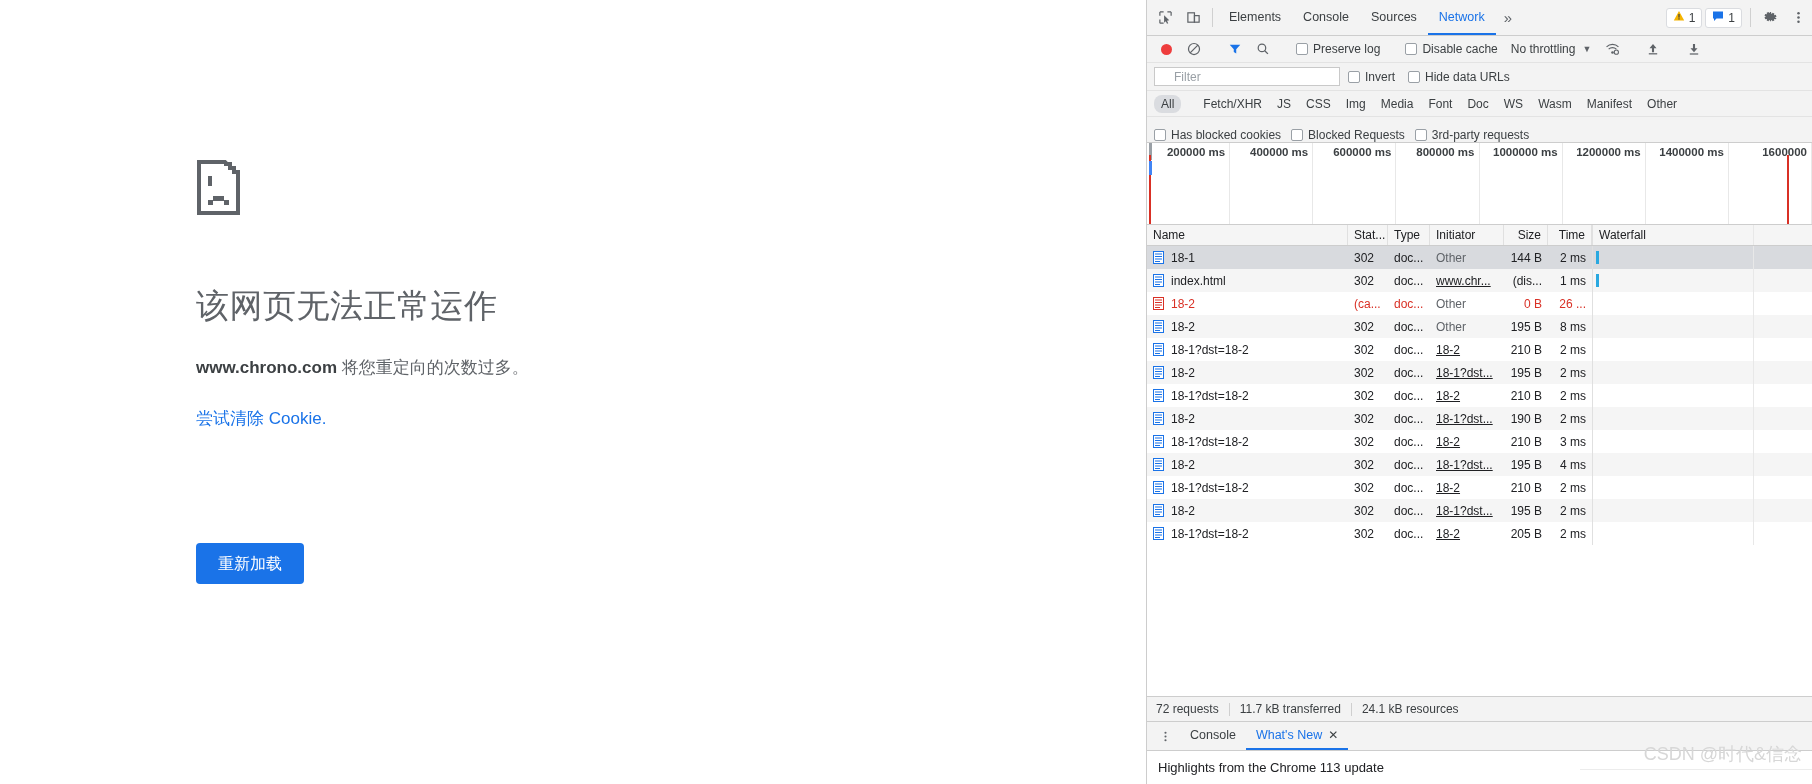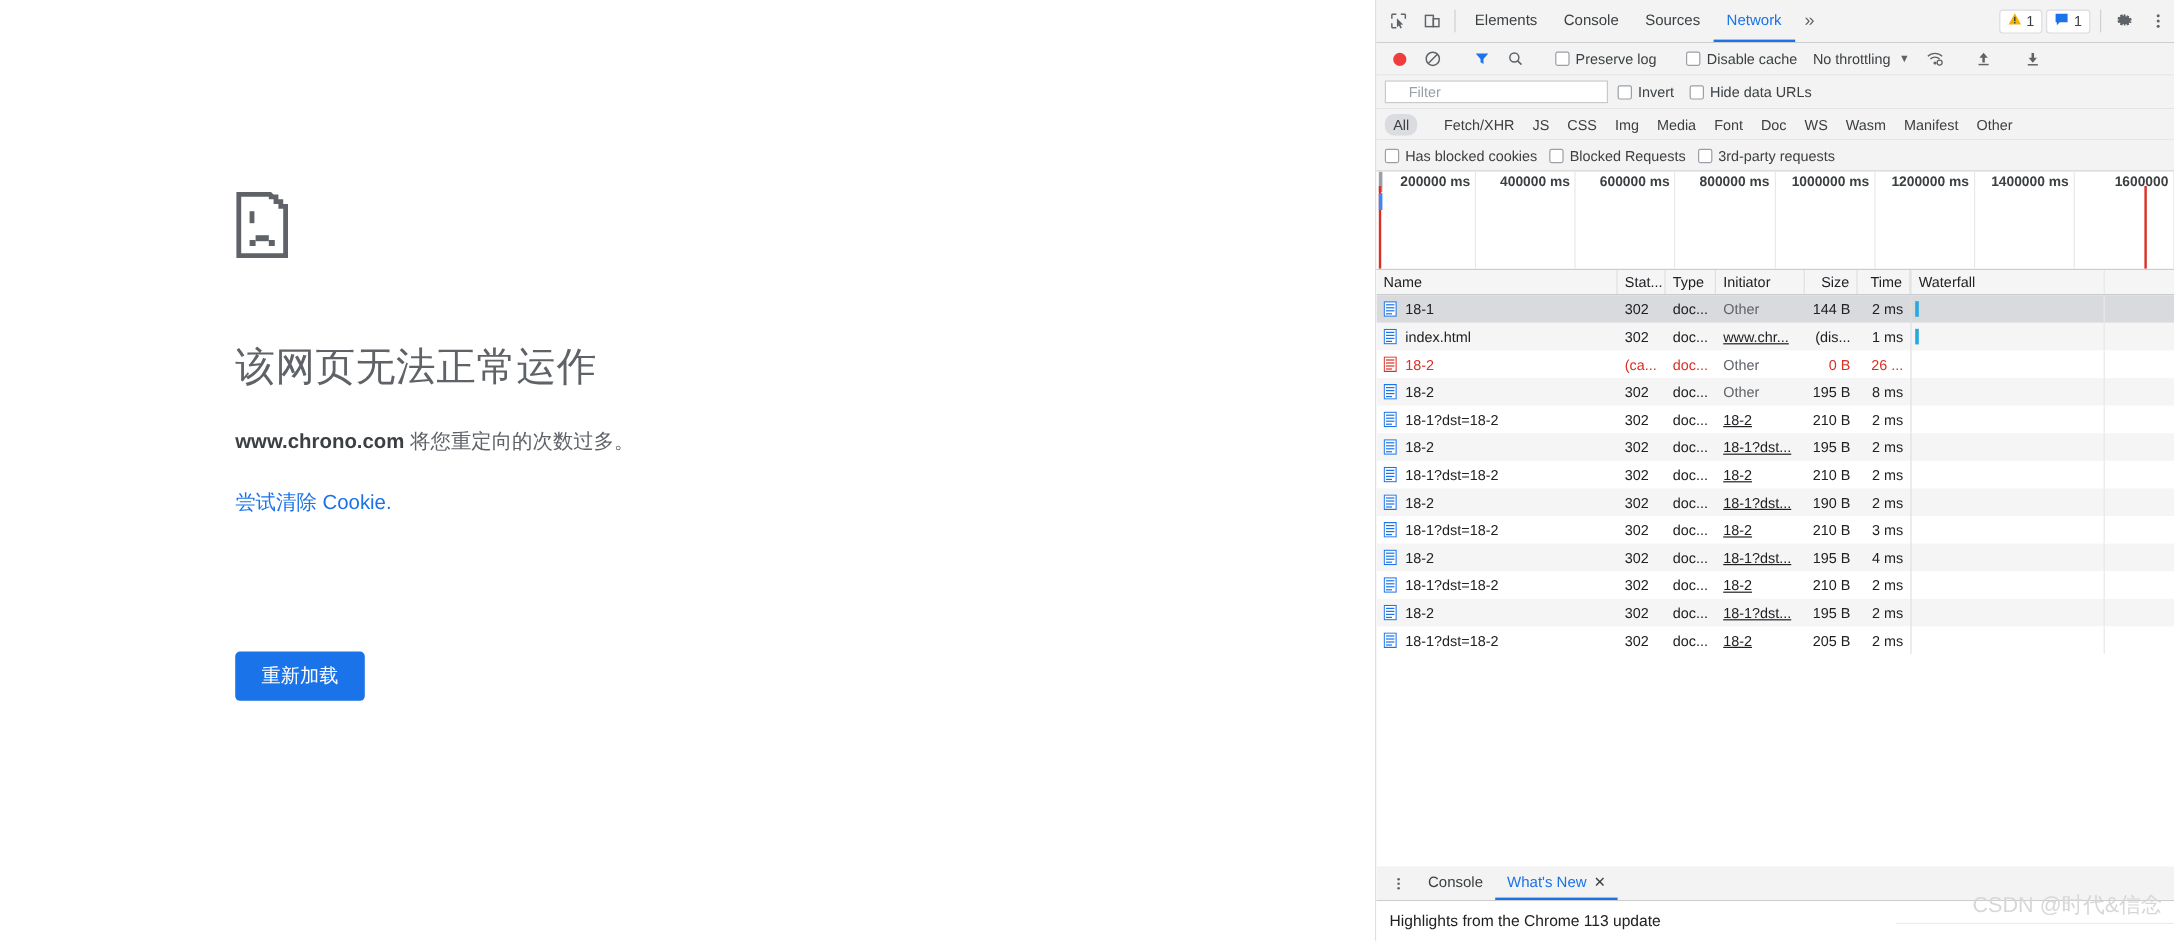--- a/index.html
+++ b/index.html
@@ -106,21 +106,21 @@
   }
   .type-chip {
     padding: 2px 7px; border-radius: 8px; cursor: pointer;
     color: #3c4043; font-size: 12px; white-space: nowrap;
   }
   .type-chip.sel { background: #dadce0; }
 
   
   .dt-blockedbar {
     min-height: 26px; background: #f3f3f3; border-bottom: 1px solid #cdcdcd;
-    display: flex; align-items: center; padding: 0 7px; gap: 10px;
+    display: flex; align-items: flex-end; padding: 0 7px; gap: 10px;
   }
 
   
   .dt-overview {
     height: 82px; min-height: 82px; background: #fff;
     border-bottom: 1px solid #cdcdcd; position: relative; overflow: hidden; font-weight: bold;
   }
   .ov-ticks { position: absolute; inset: 0; display: flex; }
   .ov-cell {
     flex: 1 1 0; border-right: 1px solid #e8e8e8; position: relative;
@@ -687,20 +687,27 @@
             <div class="c-init">
               <span class="link">18-2</span>
             </div>
             <div class="c-size">205 B</div>
             <div class="c-time">2 ms</div>
             <div class="c-wf"></div>
           </div>
         </div>
     </div>
 
+    <div class="dt-summary">
+      <span class="sum-item">72 requests</span>
+      <span class="sum-sep"></span>
+      <span class="sum-item">11.7 kB transferred</span>
+      <span class="sum-sep"></span>
+      <span class="sum-item">24.1 kB resources</span>
+    </div>
 
     <div class="dt-drawer">
       <div class="drawer-tabs">
         <div class="dkebab">
           <svg width="13" height="13" viewBox="0 0 16 16">
               <circle cx="8" cy="3.4" r="1.3" fill="#5f6368"></circle>
               <circle cx="8" cy="8" r="1.3" fill="#5f6368"></circle>
               <circle cx="8" cy="12.6" r="1.3" fill="#5f6368"></circle>
             </svg>
         </div>

